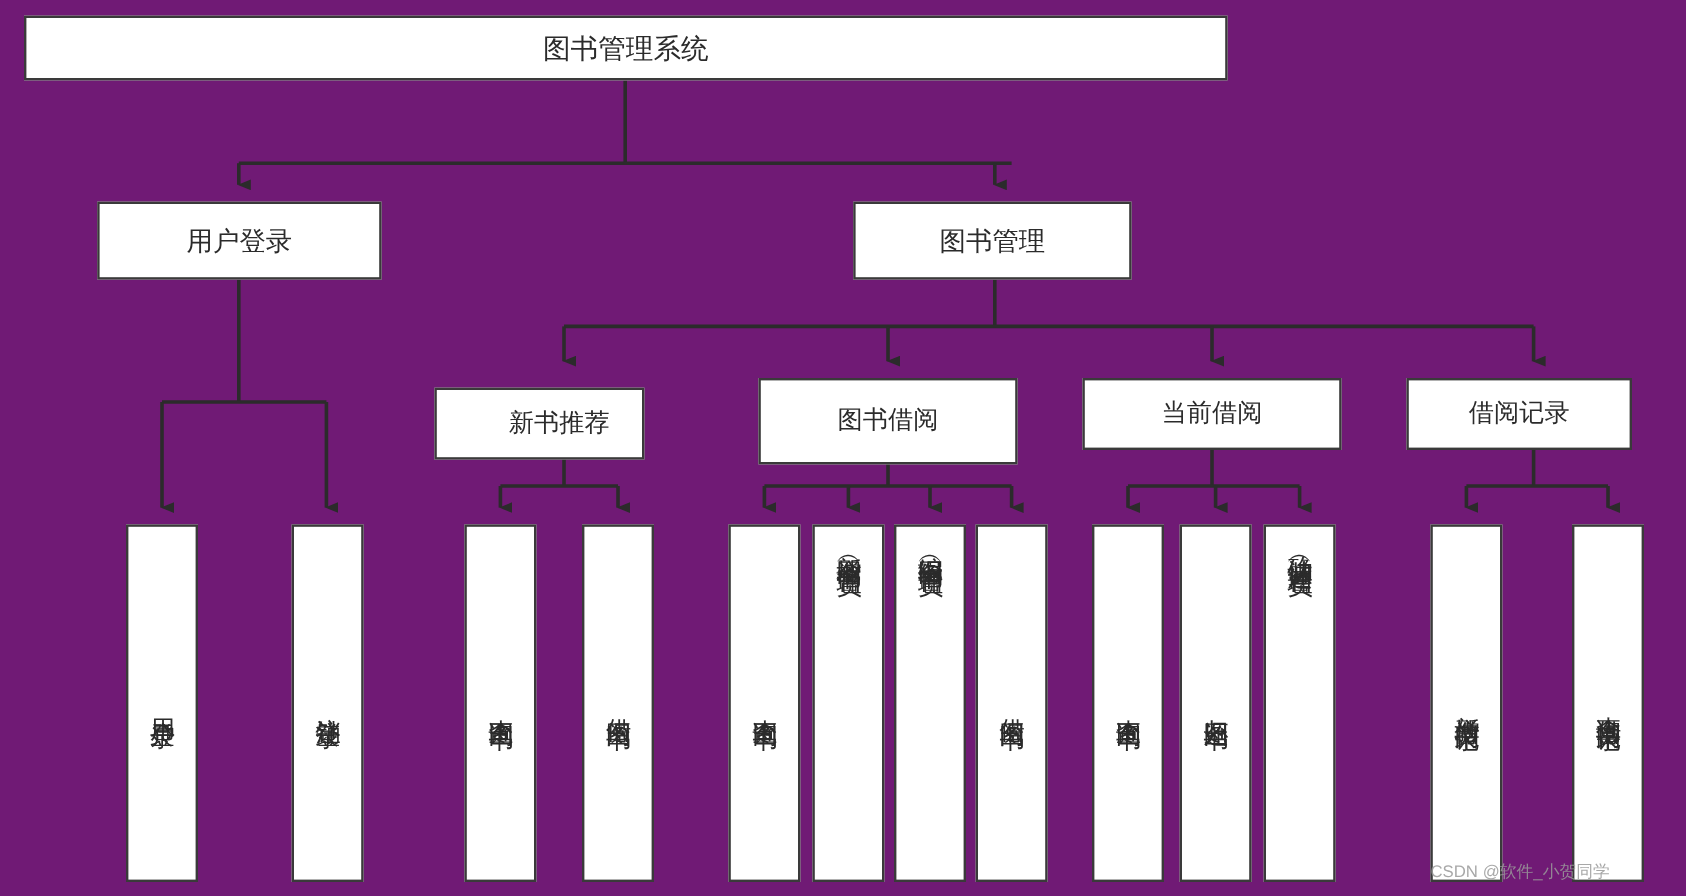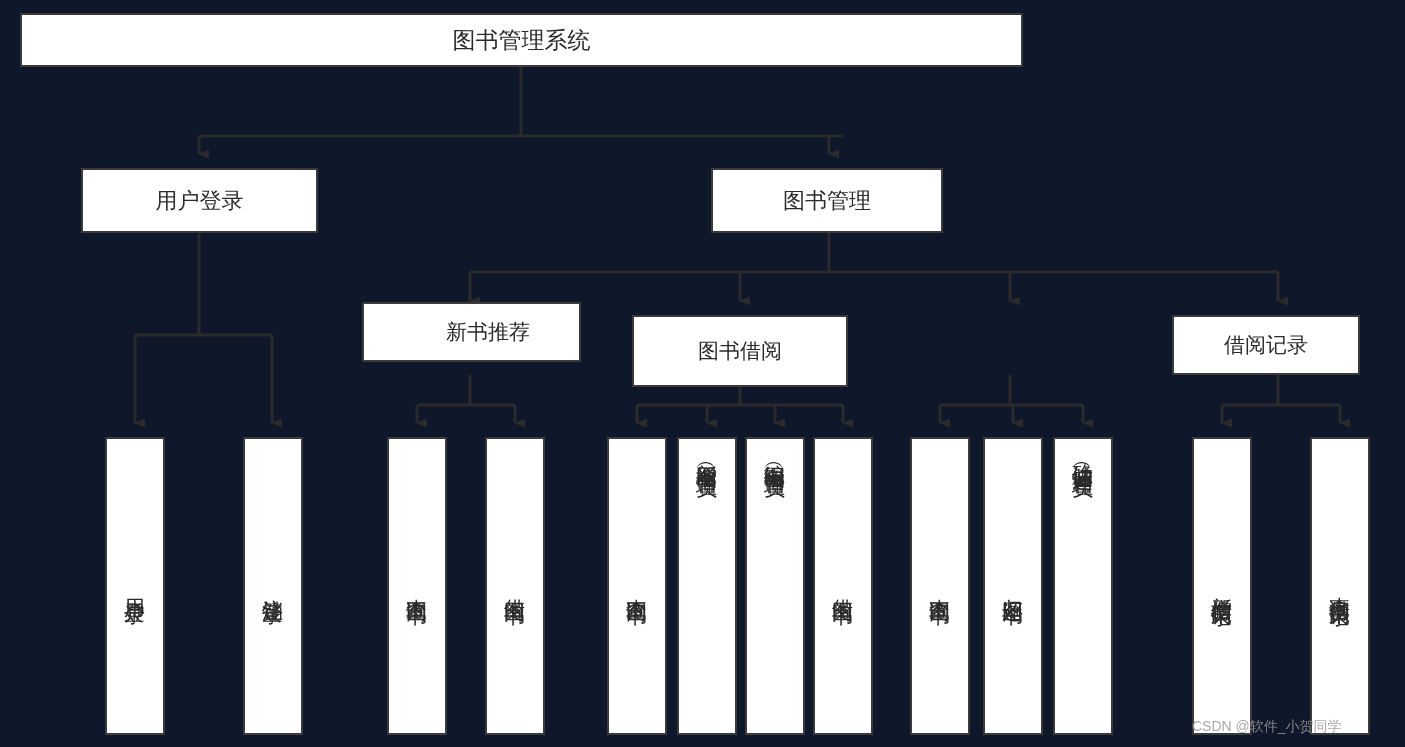--- a/index.html
+++ b/index.html
@@ -7,21 +7,21 @@
     padding: 0;
     background: #ffffff;
   }
   body {
     font-family: "Liberation Sans", "DejaVu Sans", sans-serif;
   }
   #canvas {
     position: relative;
     width: 1405px;
     height: 747px;
-    background: #0f172a;
+    background: #701a75;
     overflow: hidden;
   }
   svg.edges {
     position: absolute;
     left: 0;
     top: 0;
     width: 1405px;
     height: 747px;
     pointer-events: none;
   }
@@ -128,25 +128,28 @@
     <span class="label">图书管理系统</span>
   </div>
 
   <div class="node node-l1" style="left:81px;top:168px;width:237px;height:65px;">
     <span class="label">用户登录</span>
   </div>
   <div class="node node-l1" style="left:711px;top:168px;width:232px;height:65px;">
     <span class="label">图书管理</span>
   </div>
 
-  <div class="node node-l2" style="left:362px;top:302px;width:219px;height:60px;padding-left:33px;">
+  <div class="node node-l2" style="left:362px;top:323px;width:175px;height:60px;padding-left:33px;">
     <span class="label">新书推荐</span>
   </div>
   <div class="node node-l2" style="left:632px;top:315px;width:216px;height:72px;">
     <span class="label">图书借阅</span>
+  </div>
+  <div class="node node-l2" style="left:902px;top:315px;width:216px;height:60px;">
+    <span class="label">当前借阅</span>
   </div>
   <div class="node node-l2" style="left:1172px;top:315px;width:188px;height:60px;">
     <span class="label">借阅记录</span>
   </div>
 
   <div class="node node-leaf leaf-mid" style="left:105px;top:437px;width:60px;height:298px;">
     <span class="label">用户登录</span>
   </div>
   <div class="node node-leaf leaf-mid" style="left:243px;top:437px;width:60px;height:298px;">
     <span class="label">注销登录</span>

